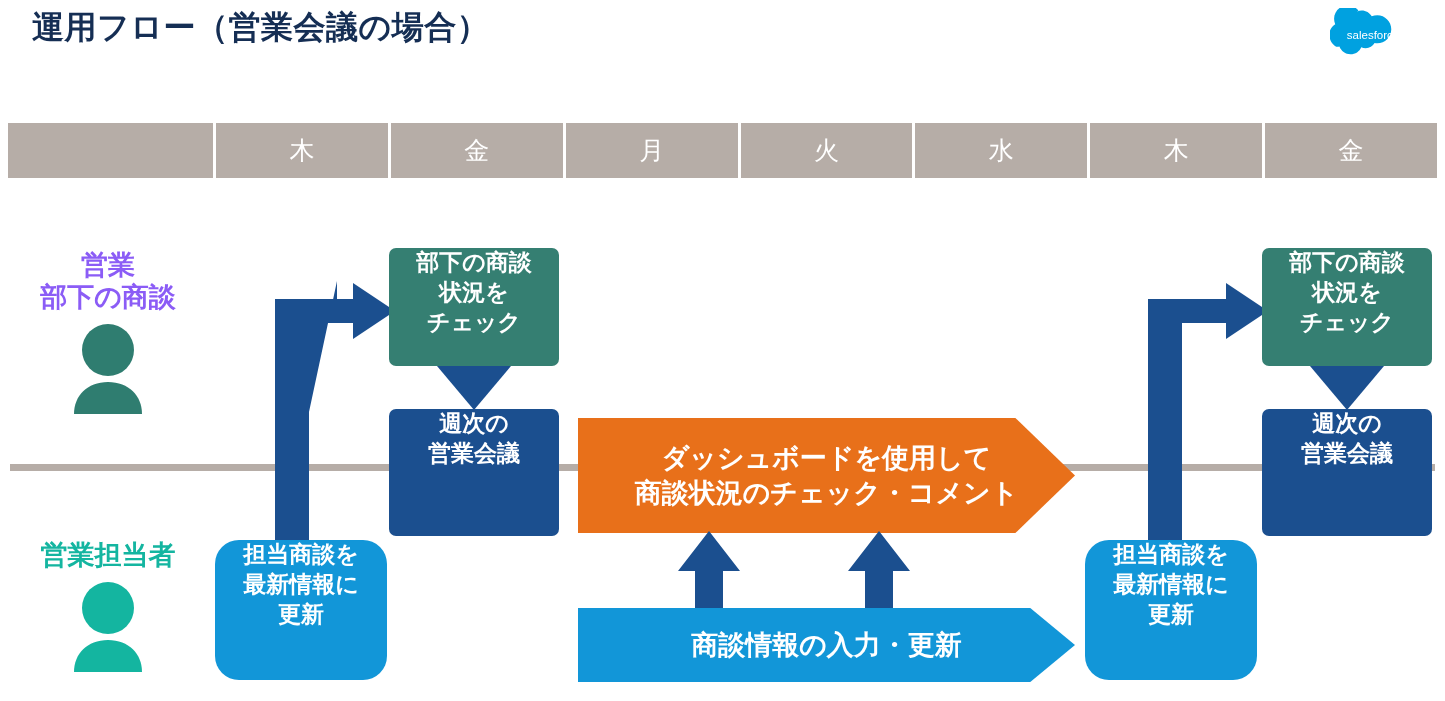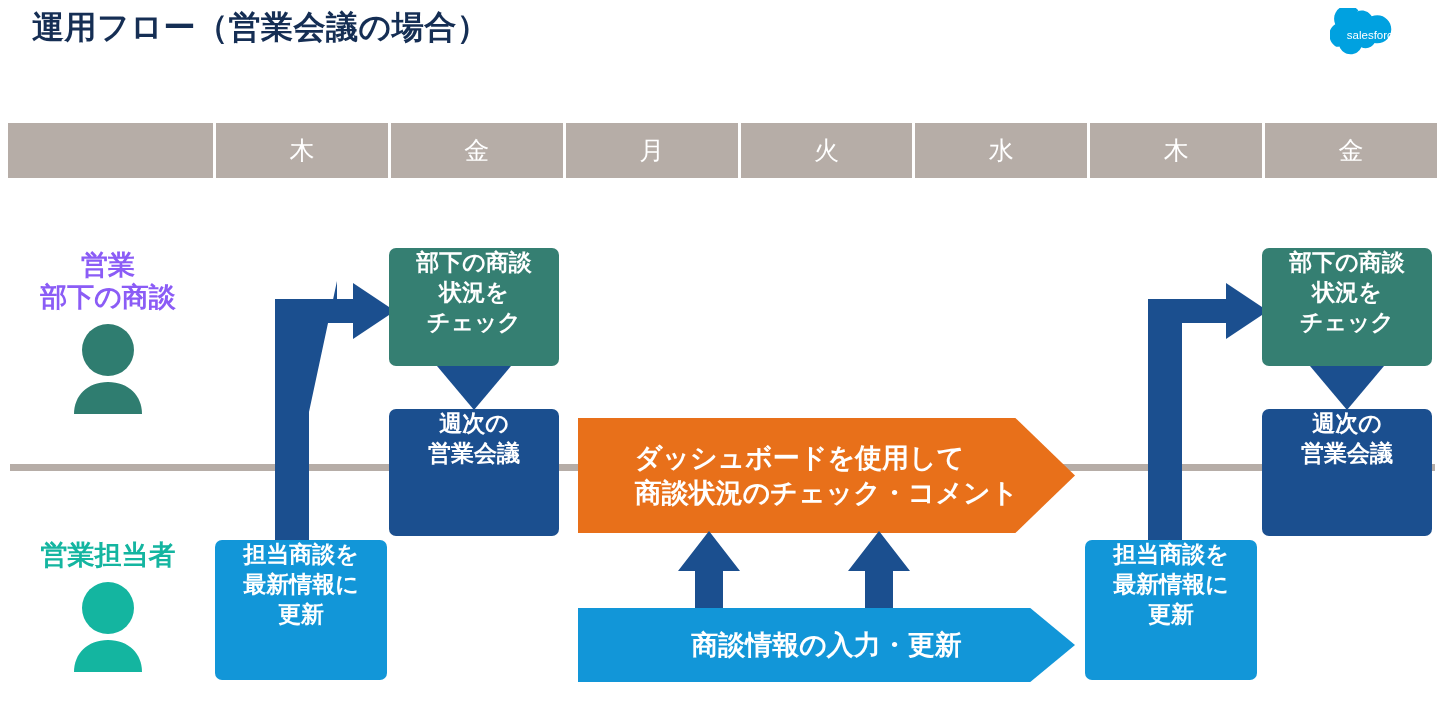--- a/index.html
+++ b/index.html
@@ -57,38 +57,38 @@
 
   
   .box{
     position:absolute;border-radius:7px;
     display:flex;align-items:flex-start;justify-content:center;
     text-align:center;color:#ffffff;
     font-weight:700;line-height:1.30;
   }
   .box-green{background:#357F72;}
   .box-navy{background:#1B4F8F;}
-  .box-blue{background:#1296D8;}
+  .box-blue{background:#1296D8;border-radius:24px;}
   .box .txt{display:block;padding:0 6px;}
 
   
   .mgr-check-l{left:389px;top:248px;width:170px;height:118px;font-size:23px;}
   .mgr-meet-l {left:389px;top:409px;width:170px;height:127px;font-size:23px;}
   .mgr-check-r{left:1262px;top:248px;width:170px;height:118px;font-size:23px;}
   .mgr-meet-r {left:1262px;top:409px;width:170px;height:127px;font-size:23px;}
 
   
   .rep-upd-l{left:215px;top:540px;width:172px;height:140px;font-size:23px;}
   .rep-upd-r{left:1085px;top:540px;width:172px;height:140px;font-size:23px;}
 
   
   .chev{
     position:absolute;
     display:flex;align-items:center;justify-content:center;
-    color:#ffffff;font-weight:700;line-height:1.28;
+    color:#ffffff;font-weight:700;text-align:center;line-height:1.28;
   }
   .chev-orange{
     left:578px;top:418px;width:497px;height:115px;
     background:#E8701A;font-size:27px;
     clip-path:polygon(0 0, 88% 0, 100% 50%, 88% 100%, 0 100%);
   }
   .chev-blue{
     left:578px;top:608px;width:497px;height:74px;
     background:#1296D8;font-size:27px;
     clip-path:polygon(0 0, 91% 0, 100% 50%, 91% 100%, 0 100%);

